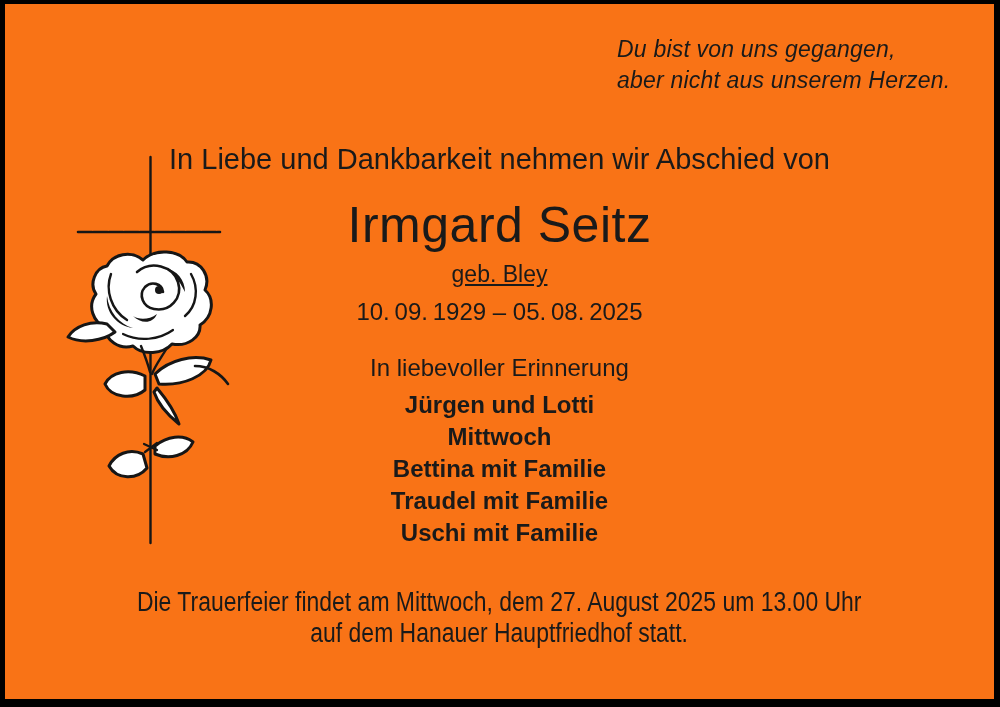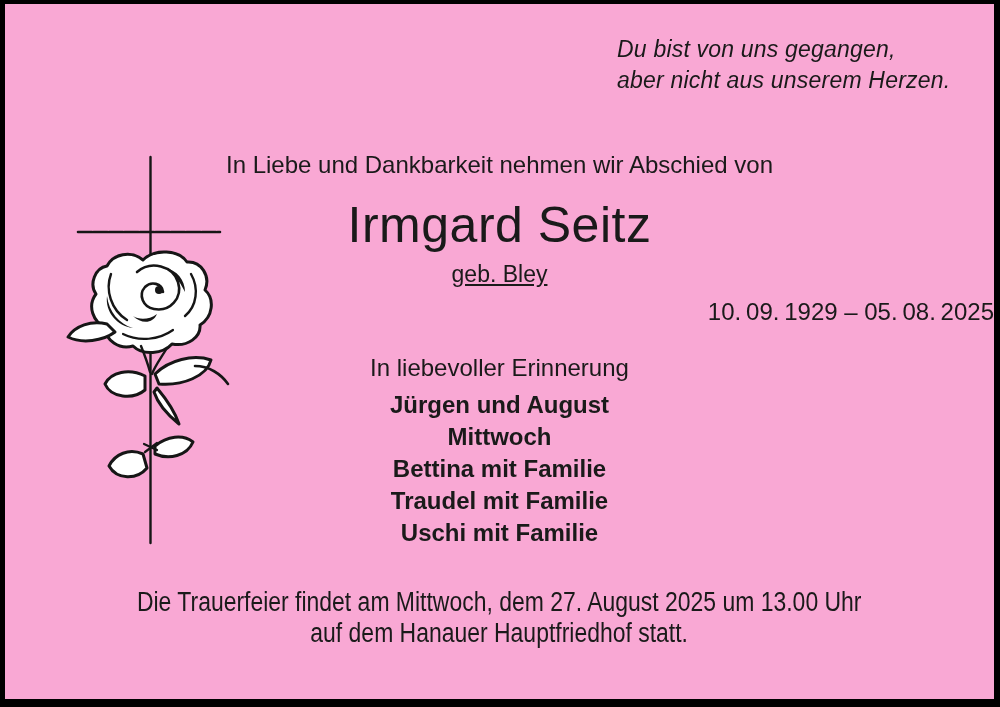--- a/index.html
+++ b/index.html
@@ -1,45 +1,45 @@
 <!DOCTYPE html>
 <html><head>
 <meta charset="utf-8">
 <style>
   html,body{margin:0;padding:0;background:#e8e8e8;}
   *{box-sizing:border-box;}
   .page{
     position:relative;
     width:1000px;height:707px;
     margin:0 auto;
-    background:#f9a8d4;
+    background:#f97316;
     border-style:solid;
     border-color:#000;
     border-width:4px 6px 8px 5px;
     font-family:"Liberation Sans","DejaVu Sans",sans-serif;
     color:#1a1a1a;
     overflow:hidden;
   }
   .abs{position:absolute;}
   .center{position:absolute;left:0;right:0;text-align:center;}
   .quote{
     left:612px;top:30px;
     font-style:italic;
     font-size:23px;line-height:31px;
     text-align:left;
     letter-spacing:0.2px;
   }
-  .intro{top:147px;font-size:24px;line-height:28px;}
+  .intro{top:141px;font-size:29px;line-height:28px;}
   .deceased-name{
     top:192px;margin:0;
     font-size:50px;line-height:58px;font-weight:normal;
     letter-spacing:0.5px;
   }
   .maiden{top:257px;font-size:23px;line-height:27px;text-decoration:underline;}
-  .dates{top:293px;font-size:24px;line-height:29px;text-align:right;}
+  .dates{top:293px;font-size:24px;line-height:29px;}
   .memorial-heading{top:349px;font-size:24px;line-height:30px;}
   .mourners{top:385px;font-size:24px;line-height:32px;font-weight:bold;}
   .mourners div{height:32px;}
   .funeral{top:583px;font-size:27px;line-height:31px;}
   .funeral .cond{
     display:inline-block;
     transform:scaleX(0.85);
     transform-origin:50% 50%;
     white-space:nowrap;
   }
@@ -98,21 +98,21 @@
 
   <h1 class="center deceased-name">Irmgard Seitz</h1>
 
   <div class="center maiden">geb. Bley</div>
 
   <div class="center dates">10. 09. 1929 – 05. 08. 2025</div>
 
   <div class="center memorial-heading">In liebevoller Erinnerung</div>
 
   <div class="center mourners">
-    <div>Jürgen und August</div>
+    <div>Jürgen und Lotti</div>
     <div>Mittwoch</div>
     <div>Bettina mit Familie</div>
     <div>Traudel mit Familie</div>
     <div>Uschi mit Familie</div>
   </div>
 
   <div class="center funeral">
     <div><span class="cond">Die Trauerfeier findet am Mittwoch, dem 27. August 2025 um 13.00 Uhr</span></div>
     <div><span class="cond">auf dem Hanauer Hauptfriedhof statt.</span></div>
   </div>

